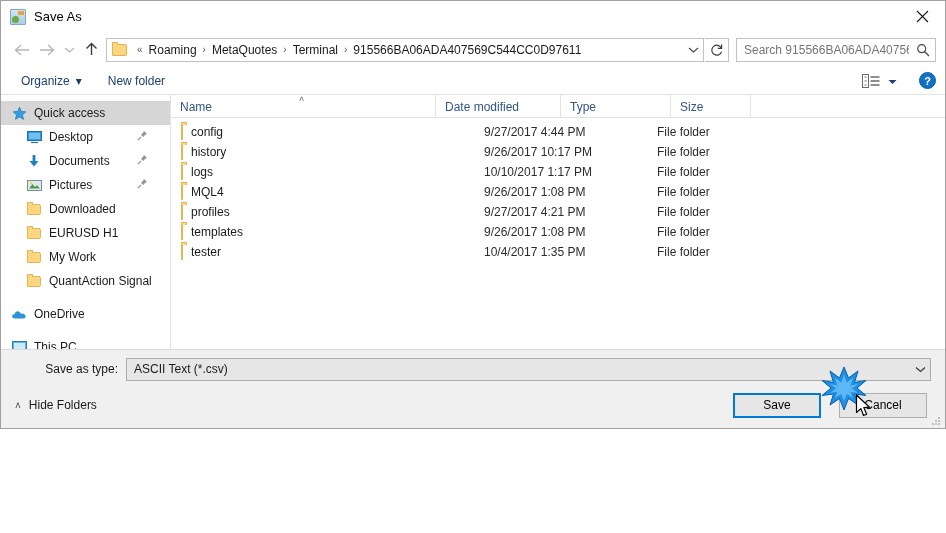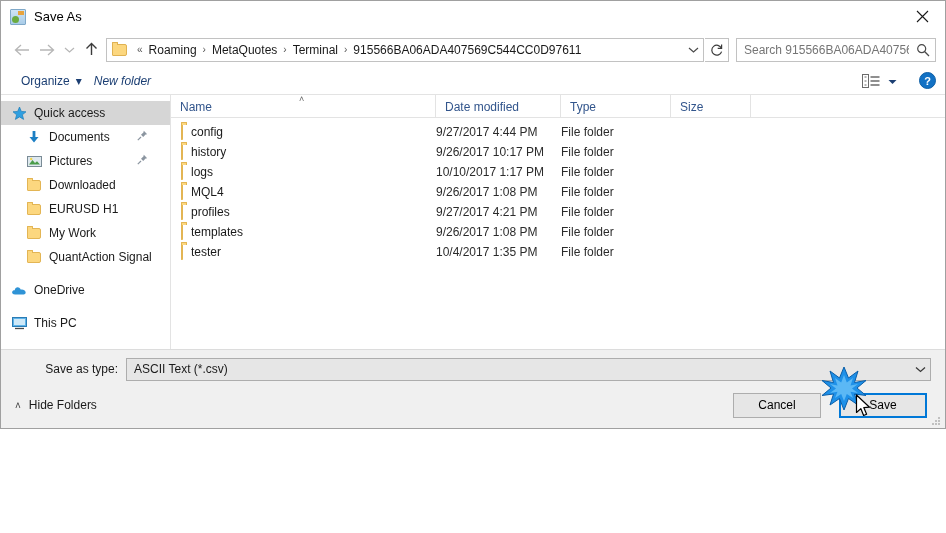--- a/index.html
+++ b/index.html
@@ -143,21 +143,21 @@
     display:flex;align-items:center;border-right:1px solid #e3e3e3;cursor:default;position:relative;
   }
   .col.c-name{width:265px;flex:0 0 265px;}
   .col.c-date{width:125px;flex:0 0 125px;}
   .col.c-type{width:110px;flex:0 0 110px;}
   .col.c-size{width:80px;flex:0 0 80px;}
   .sort-caret{position:absolute;left:128px;top:-1px;color:#6b6b6b;font-size:9px;}
 
   .rows{flex:1 1 auto;overflow:hidden;padding-top:4px;}
   .frow{
-    height:20px;display:flex;align-items:center;cursor:default;font-size:12px;color:#1a1a1a;
+    height:20px;display:flex;align-items:center;cursor:default;font-size:12px;color:#1a1a1a;gap:48px;
   }
   .frow .f-name{
     width:265px;flex:0 0 265px;display:flex;align-items:center;padding-left:10px;box-sizing:border-box;
   }
   .frow .f-name .fi{margin-right:8px;flex:0 0 auto;}
   .frow .f-date{width:125px;flex:0 0 125px;box-sizing:border-box;color:#2b2b2b;}
   .frow .f-type{width:110px;flex:0 0 110px;box-sizing:border-box;color:#2b2b2b;}
   .frow .f-size{width:80px;flex:0 0 80px;box-sizing:border-box;}
 
   
@@ -279,21 +279,21 @@
           </svg>
       </span>
     </div>
   </div>
 
   <div class="toolbar">
     <div class="tb-item">
       <span>Organize</span>
       <span class="tb-caret">▾</span>
     </div>
-    <div class="tb-item" style="font-style:italic;">
+    <div class="tb-item" style="margin-left:14px;">
       <span>New folder</span>
     </div>
     <div class="tb-spacer"></div>
     <div class="tb-item">
       <span class="view-icon">
         <svg width="18" height="14" viewBox="0 0 18 14">
           <rect x="0.5" y="0.5" width="6" height="13" stroke="#6b6b6b" fill="none" stroke-width="1"></rect>
           <path d="M2.5 3 h2 M2.5 7 h2 M2.5 11 h2" stroke="#6b6b6b" stroke-width="1"></path>
           <path d="M8.5 3 h9 M8.5 7 h9 M8.5 11 h9" stroke="#6b6b6b" stroke-width="1.4"></path>
         </svg>
@@ -315,20 +315,36 @@
 
       <div class="nav-row indent0 selected">
         <span class="nicon">
           <svg width="15" height="15" viewBox="0 0 15 15">
               <path d="M7.5 1 L9.3 5.4 L14 5.8 L10.4 8.8 L11.6 13.4 L7.5 10.9 L3.4 13.4 L4.6 8.8 L1 5.8 L5.7 5.4 Z" fill="#2f9fe0" stroke="#1d7db8" stroke-width=".7"></path>
             </svg>
         </span>
         <span class="nlabel">Quick access</span>
       </div>
 
+      <div class="nav-row indent1">
+        <span class="nicon">
+          <svg width="15" height="14" viewBox="0 0 15 14">
+              <rect x="0.5" y="1.5" width="14" height="9" fill="#3c9ad8" stroke="#1f6fa8" stroke-width="1"></rect>
+              <rect x="2" y="3" width="11" height="6" fill="#6fc0ee"></rect>
+              <path d="M4 12.5 h7" stroke="#1f6fa8" stroke-width="1.2"></path>
+            </svg>
+        </span>
+        <span class="nlabel">Desktop</span>
+        <span class="pin">
+          <svg width="11" height="11" viewBox="0 0 11 11">
+              <path d="M6.8 0.8 L10.2 4.2 L8.6 4.6 L6.2 7 L4 4.8 L6.4 2.4 Z" fill="#8b95a0"></path>
+              <path d="M4 7 L0.8 10.2" stroke="#8b95a0" stroke-width="1.2"></path>
+            </svg>
+        </span>
+      </div>
 
       <div class="nav-row indent1">
         <span class="nicon">
           <svg width="14" height="14" viewBox="0 0 14 14">
               <path d="M5.6 1 h2.8 v6 h3.1 L7 12.6 L2.5 7 h3.1 Z" fill="#1c7fc4"></path>
             </svg>
         </span>
         <span class="nlabel">Documents</span>
         <span class="pin">
           <svg width="11" height="11" viewBox="0 0 11 11">
@@ -513,25 +529,25 @@
         </span>
       </div>
     </div>
 
     <div class="btnrow">
       <div class="hide-folders">
         <span class="hf-caret">˄</span>
         <span>Hide Folders</span>
       </div>
       <div class="btn-spacer"></div>
+      <div class="dlgbtn primary">
+        <span>Save</span>
+      </div>
       <div class="dlgbtn secondary">
         <span>Cancel</span>
-      </div>
-      <div class="dlgbtn primary">
-        <span>Save</span>
       </div>
 
       <div class="clickfx">
         <svg width="46" height="46" viewBox="0 0 46 46">
           <path d="M23 1 L27.5 12 L37 5 L33.5 16.5 L45 14.5 L36 22 L45 29.5 L33.5 28 L37 39 L27.5 32.5 L23 44 L18.5 32.5 L9 39 L12.5 28 L1 29.5 L10 22 L1 14.5 L12.5 16.5 L9 5 L18.5 12 Z" fill="#1e90e8" stroke="#0a5ea8" stroke-width="1"></path>
           <path d="M23 9 L25.8 16.5 L32 12 L29.5 19.5 L37 18 L31 22.5 L37 27 L29.5 25.8 L32 32 L25.8 28 L23 35 L20.2 28 L14 32 L16.5 25.8 L9 27 L15 22.5 L9 18 L16.5 19.5 L14 12 L20.2 16.5 Z" fill="#5bb8f5"></path>
         </svg>
       </div>
       <div class="cursor-arrow">
         <svg width="18" height="24" viewBox="0 0 18 24">

